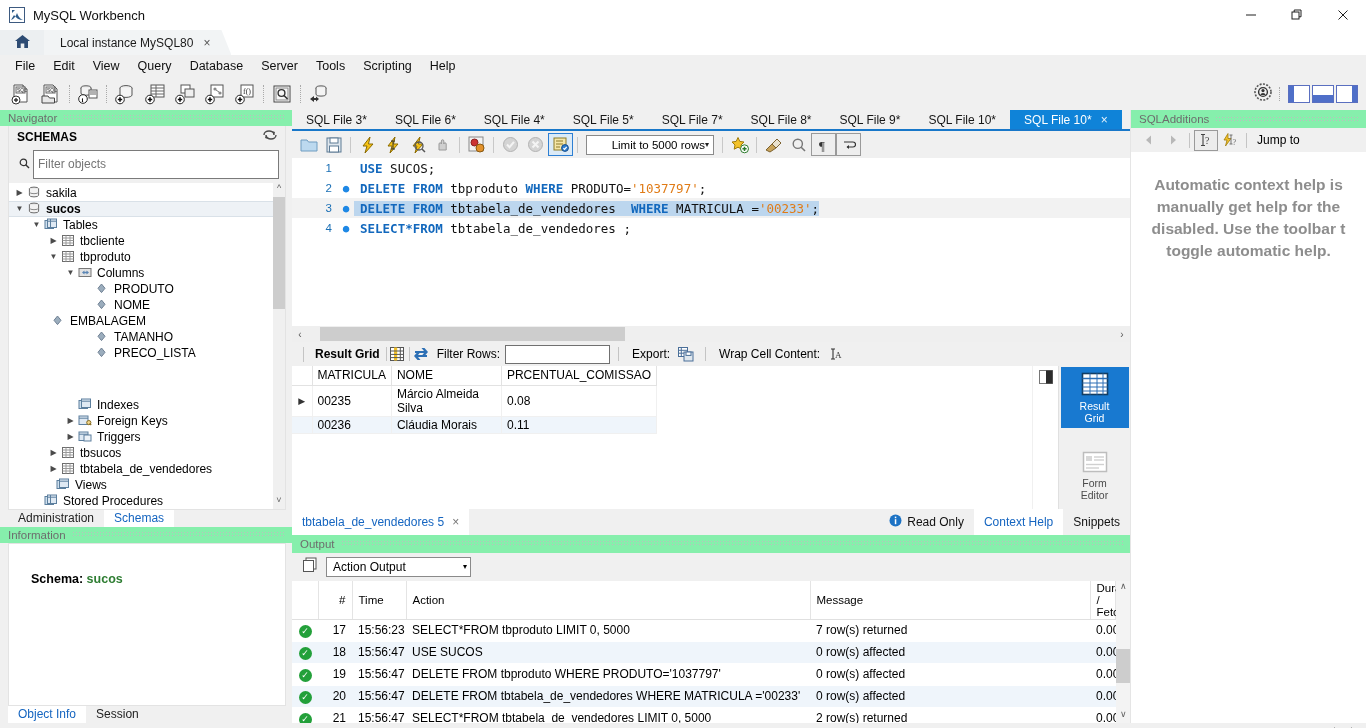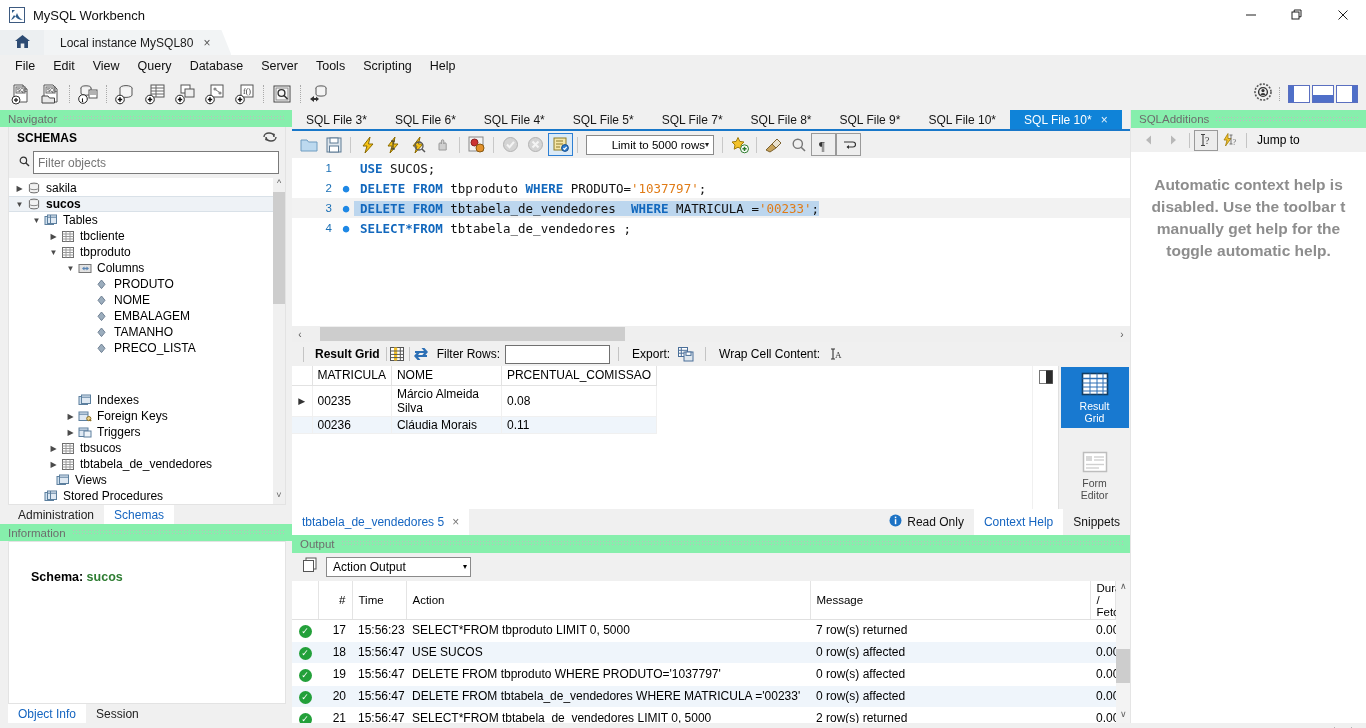--- a/index.html
+++ b/index.html
@@ -75,21 +75,21 @@
   .panel-head .dots { flex: 1; height: 1px; margin-left: 6px; margin-right: 6px;
     background-image: radial-gradient(circle, #bdbdbd 0.5px, transparent 0.6px);
     background-size: 3px 3px; height: 7px; }
   .schemas-box { background: #fff; margin: 0 6px 0 8px; flex: 1; display: flex; flex-direction: column;
     border: 1px solid #e3e3e3; border-top: none; }
   .schemas-title { height: 22px; display: flex; align-items: center; padding: 0 8px;
     font-weight: bold; font-size: 12px; background: #f0f0f0; }
   .schemas-title .spacer { flex: 1; }
   .filterrow { display: flex; align-items: center; padding: 2px 6px 4px 6px; background: #f0f0f0; }
   .filterrow .mag { width: 18px; text-align: center; color: #444; font-size: 11px; }
-  .filterinput { flex: 1; height: 23px; border: 1px solid #7a7a7a; background: #fff;
+  .filterinput { flex: 1; height: 29px; border: 1px solid #7a7a7a; background: #fff;
     font-size: 12px; padding: 0 4px; color: #999; }
   .tree { flex: 1; background: #fff; overflow: hidden; position: relative; font-size: 12px; }
   .tnode { height: 16px; display: flex; align-items: center; white-space: nowrap; padding-left: 4px; }
   .tnode.sel { background: #eef2f6; border-top: 1px solid #d9e1e8; border-bottom: 1px solid #d9e1e8; font-weight: bold; }
   .tnode .arrow { width: 13px; text-align: center; color: #4a4a4a; font-size: 8px; }
   .tnode .ico { width: 16px; margin-right: 4px; display: inline-flex; align-items: center; justify-content: center; }
   .vscroll { position: absolute; right: 0; top: 0; width: 12px; height: 100%; background: #f0f0f0; }
   .vscroll .thumb { position: absolute; left: 0; width: 12px; background: #cdcdcd; }
   .vscroll .up, .vscroll .down { position: absolute; left: 0; width: 12px; height: 14px; color: #606060; font-size: 9px; text-align: center; }
   .vscroll .up { top: 0; } .vscroll .down { bottom: 0; }
@@ -485,21 +485,21 @@
             </div>
             <div class="tnode" style="padding-left: 72px;">
               <span class="arrow"></span>
               <span class="ico">
                 <svg width="14" height="13" viewBox="0 0 14 13">
                   <path d="M6.5 2 L10 6.3 L6.5 10.6 L3 6.3 Z" fill="#9badbd" stroke="#6f8093"></path>
                 </svg>
               </span>
               <span>NOME</span>
             </div>
-            <div class="tnode" style="padding-left: 72px;">
+            <div class="tnode" style="padding-left: 28px;">
               <span class="arrow"></span>
               <span class="ico">
                 <svg width="14" height="13" viewBox="0 0 14 13">
                   <path d="M6.5 2 L10 6.3 L6.5 10.6 L3 6.3 Z" fill="#9badbd" stroke="#6f8093"></path>
                 </svg>
               </span>
               <span>EMBALAGEM</span>
             </div>
             <div class="tnode" style="padding-left: 72px;">
               <span class="arrow"></span>
@@ -1051,22 +1051,22 @@
           <path d="M6 0.5 L2 7 h3 l-1.5 6 L9 5.5 H6 z" fill="#f3c22a" stroke="#a07c0a" stroke-width="0.8"></path>
           <path d="M7.5 2 h3 M9 2 v9 M7.5 11 h3" stroke="#666" stroke-width="0.9" fill="none"></path>
           <text x="10.5" y="11.5" font-size="8" fill="#666" font-family="serif">?</text>
         </svg>
       </div>
       <div class="sep"></div>
       <span class="jumpto">Jump to</span>
     </div>
     <div class="helpbody" id="helpbody">
         <div>Automatic context help is</div>
+        <div>manually get help for the</div>
         <div>disabled. Use the toolbar t</div>
-        <div>manually get help for the</div>
         <div>toggle automatic help.</div>
       </div>
   </div>
 </div>
 
 <div class="statusbar">
 
   <span class="rico">
     <svg width="18" height="18" viewBox="0 0 18 18">
       <line x1="0.5" y1="1" x2="0.5" y2="17" stroke="#b0b0b0"></line>

